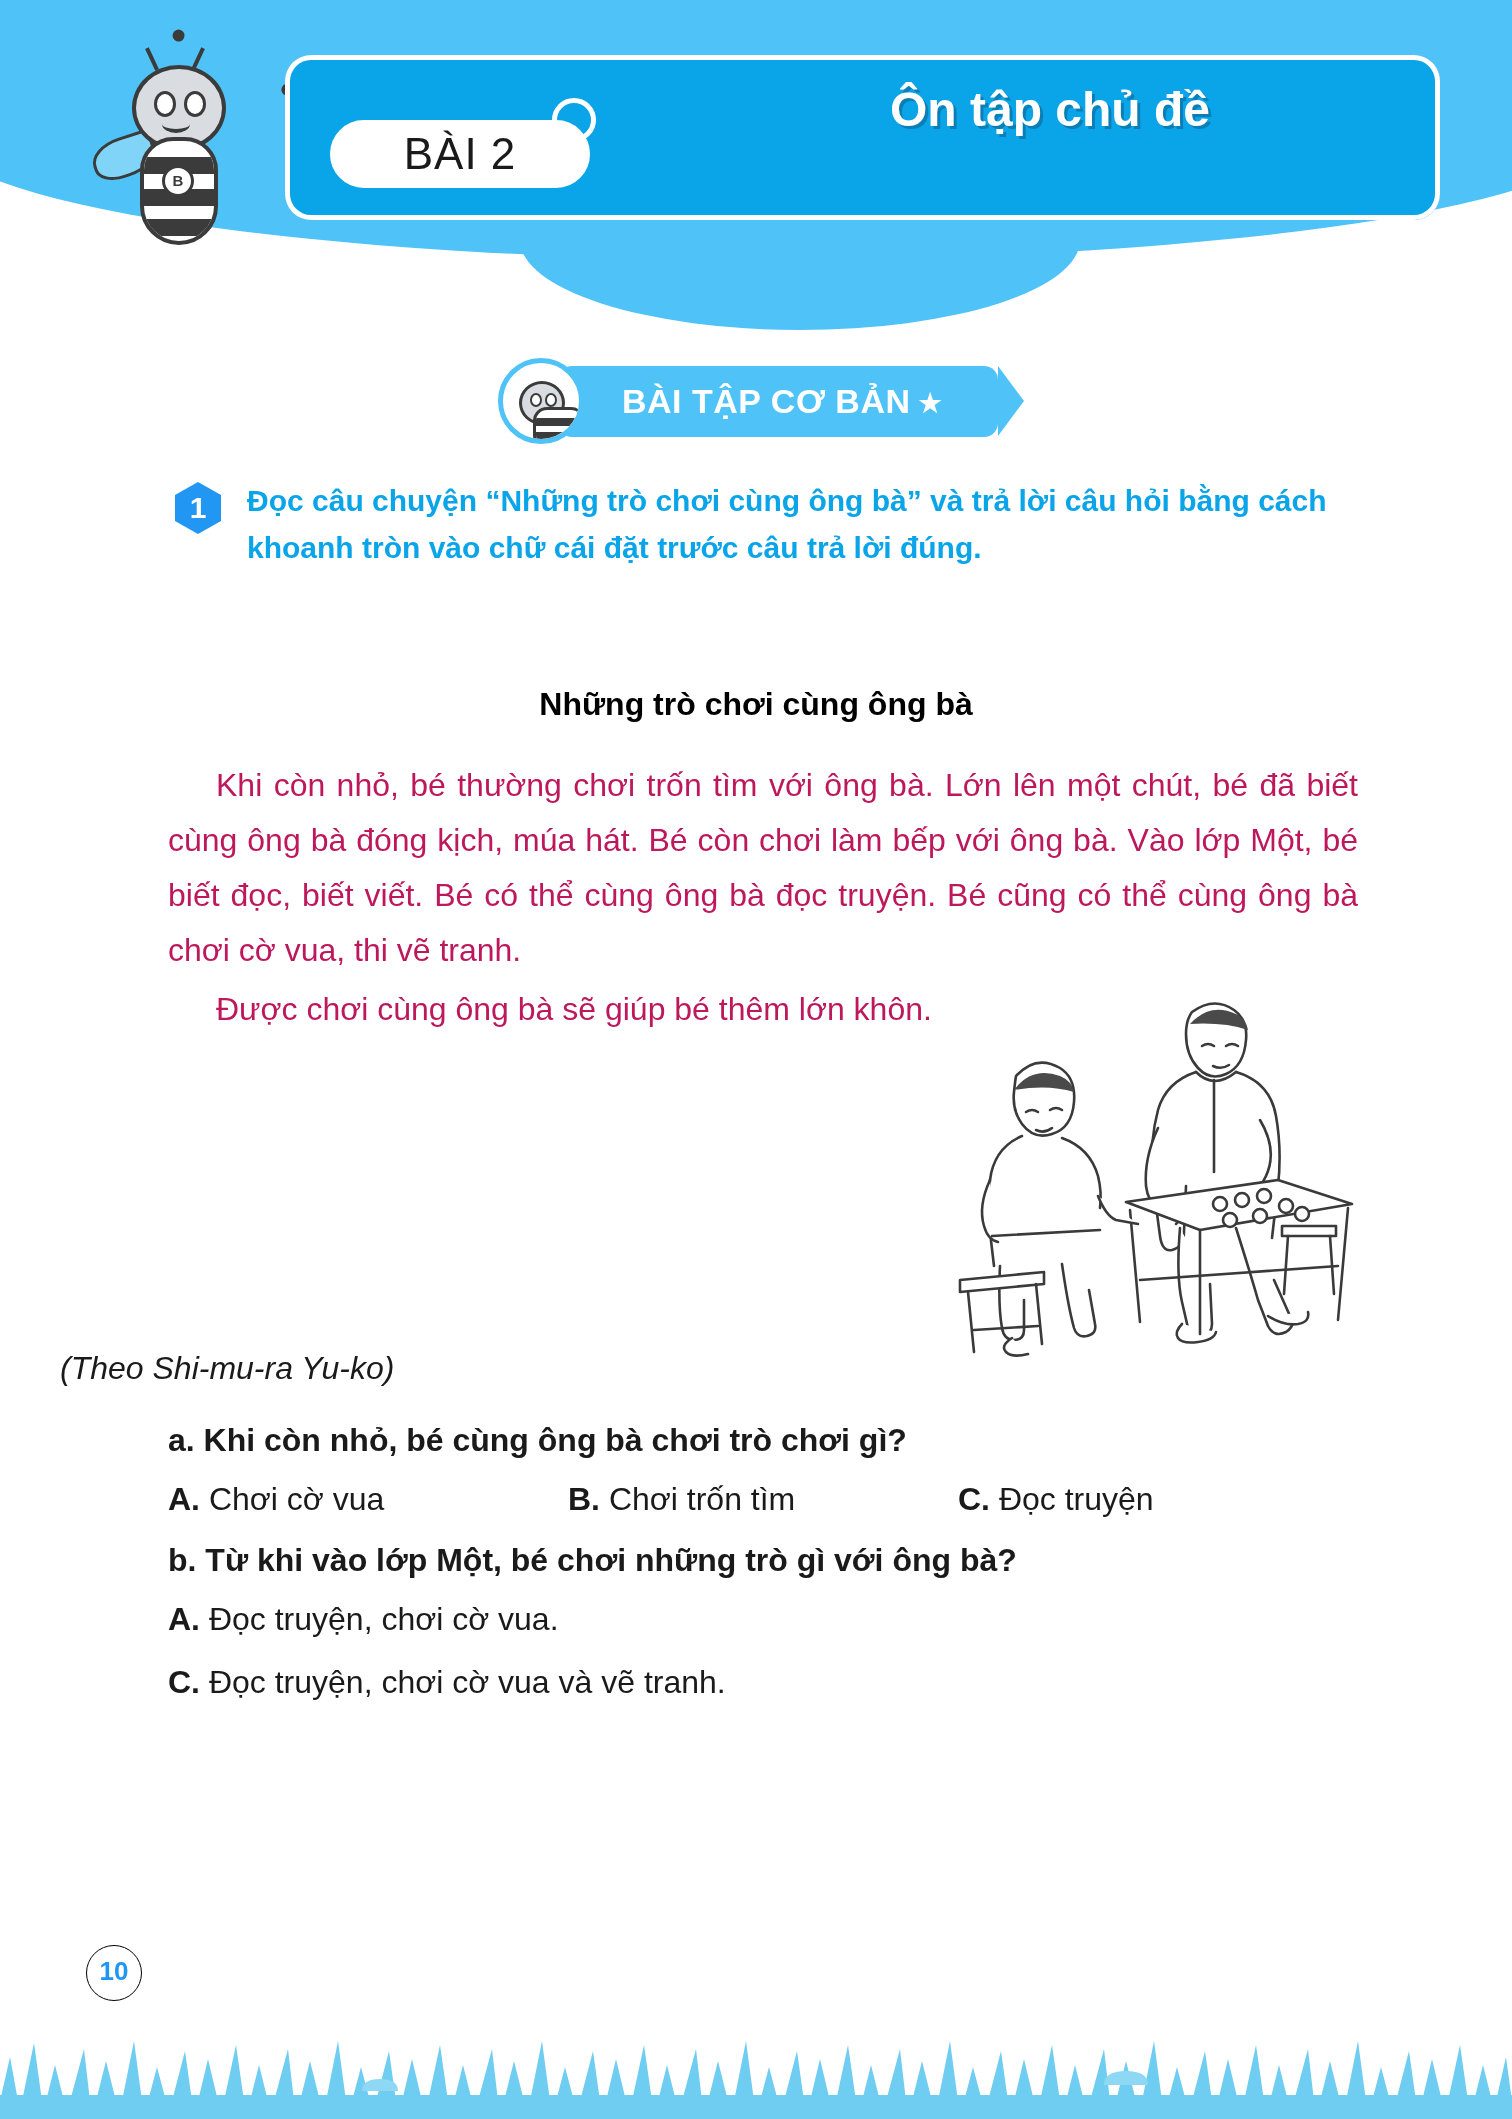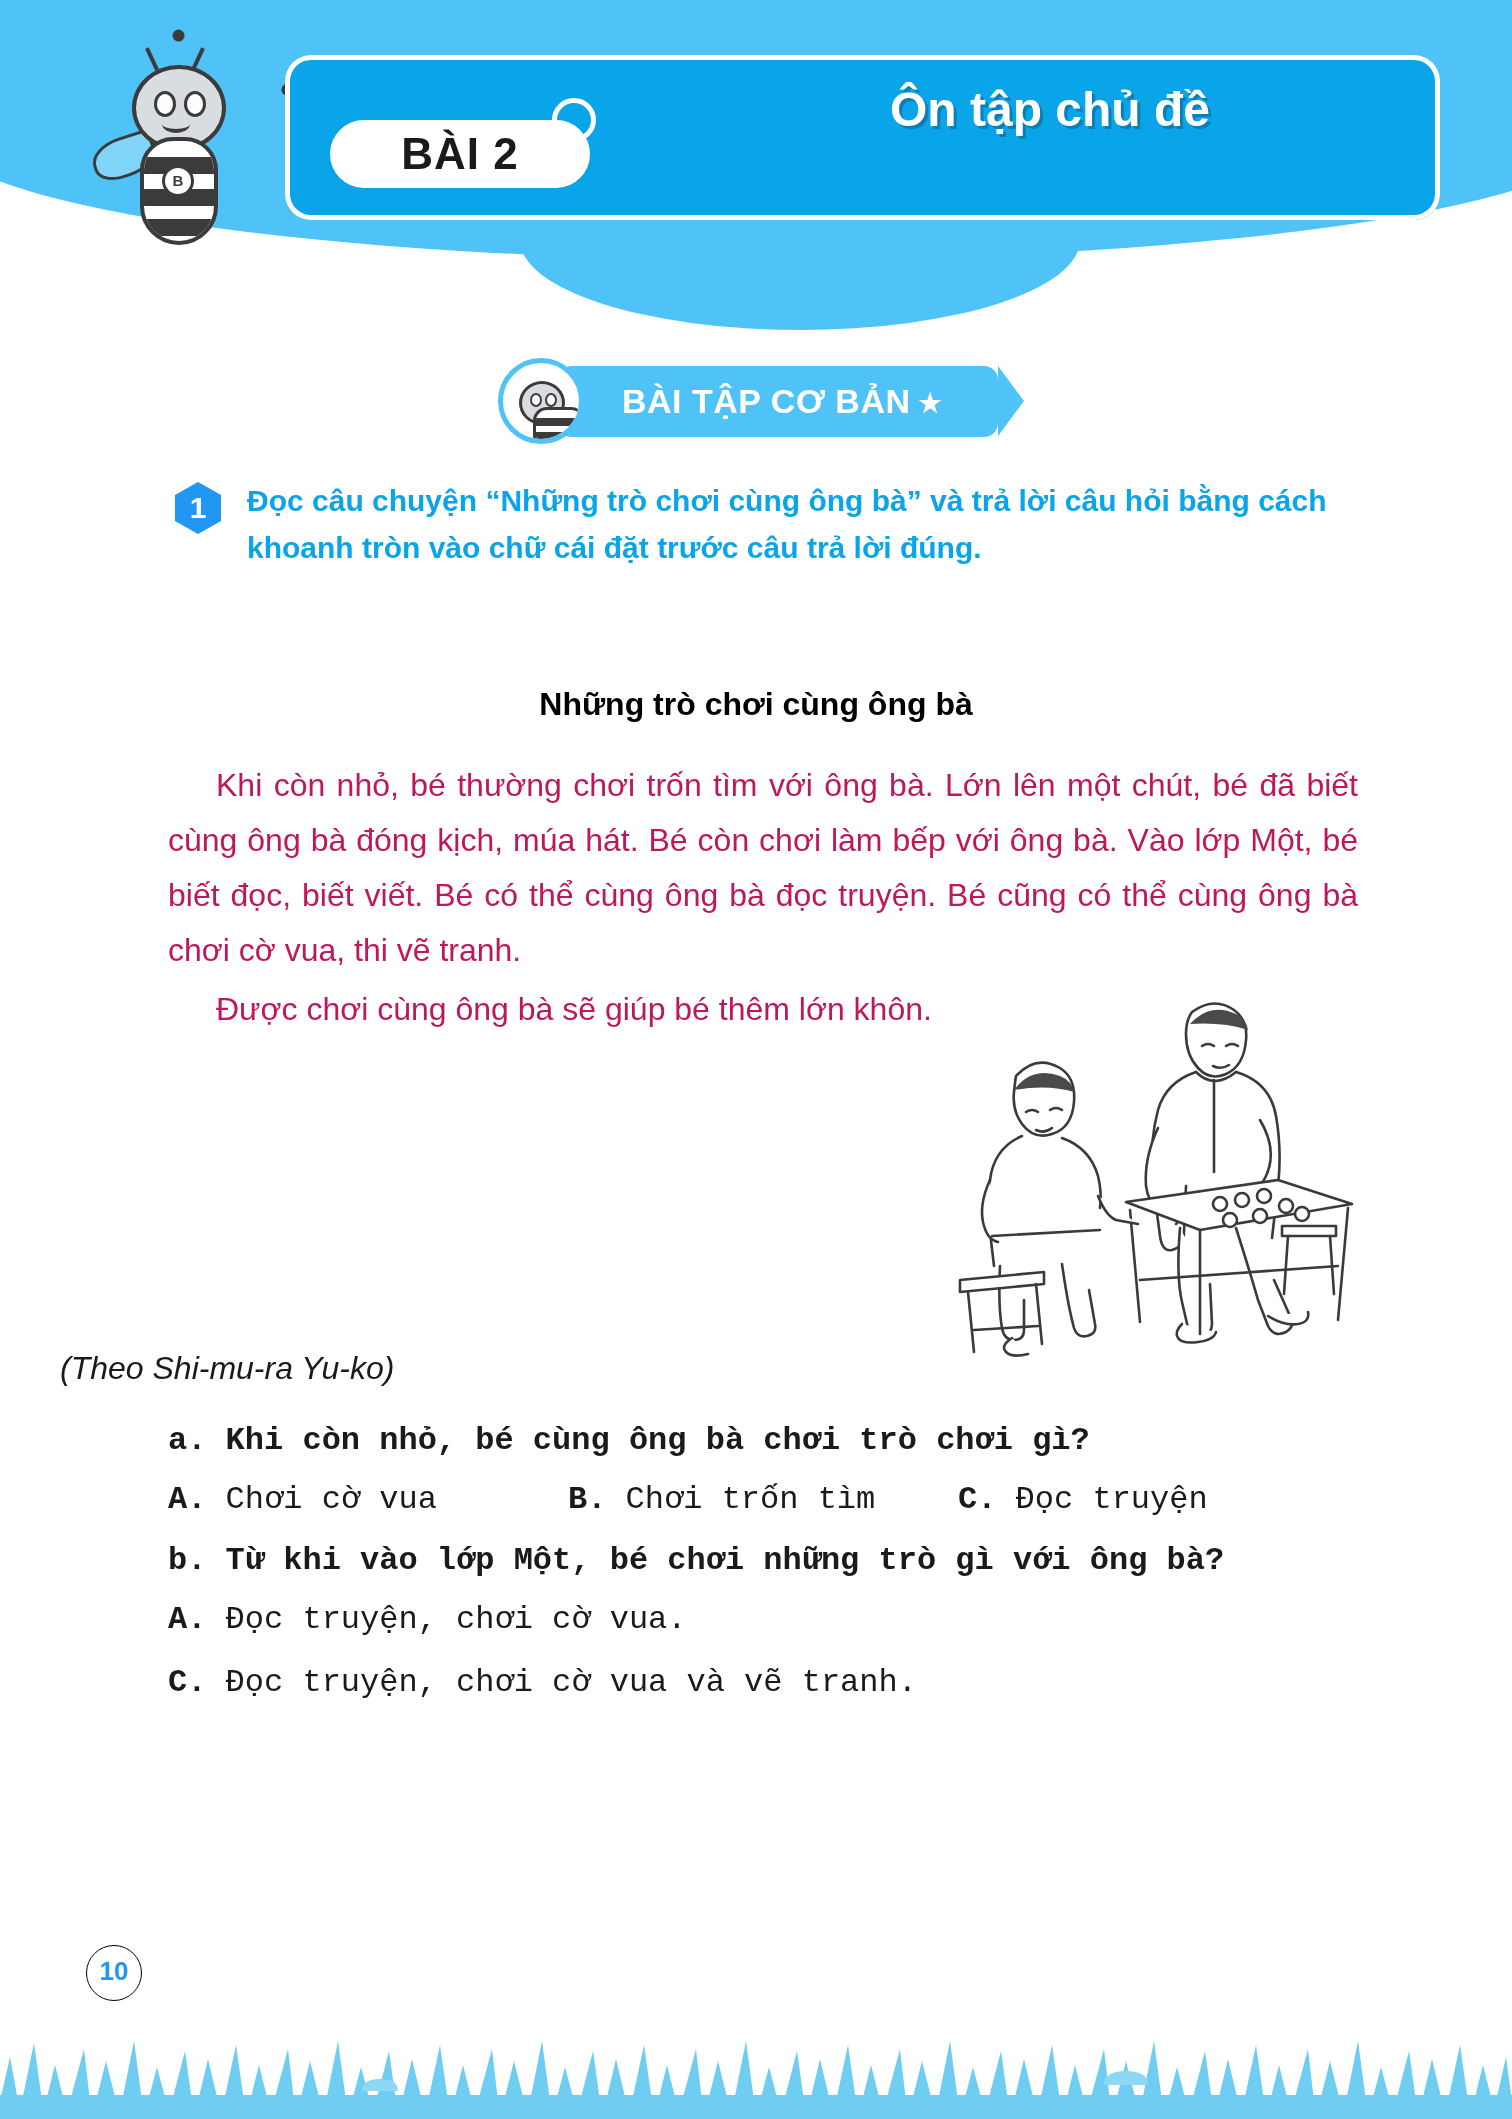--- a/index.html
+++ b/index.html
@@ -61,21 +61,21 @@
     background: #ffffff;
     border: 5px solid #0aa4e8;
     border-radius: 40px;
     display: flex;
     align-items: center;
     justify-content: center;
     box-sizing: border-box;
   }
   .lesson-badge span {
     color: #1a1a1a;
-    font-weight: bold;
+    font-weight: normal;
     font-size: 44px;
     letter-spacing: 1px;
   }
   .badge-ring {
     position: absolute;
     top: 98px;
     left: 552px;
     width: 34px;
     height: 34px;
     border: 5px solid #ffffff;
@@ -349,21 +349,20 @@
   }
 
   
   .answers {
     position: absolute;
     top: 1422px;
     left: 168px;
     width: 1200px;
     font-size: 32px;
     color: #1a1a1a;
-    font-family: Liberation Mono, monospace;
   }
   .q-label {
     font-weight: bold;
     margin-bottom: 22px;
   }
   .opt-row {
     display: flex;
     margin-bottom: 24px;
   }
   .opt {

